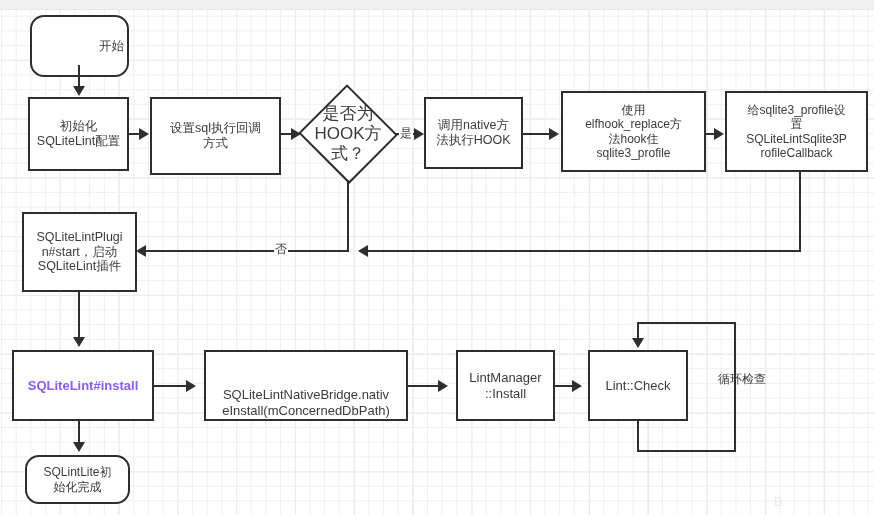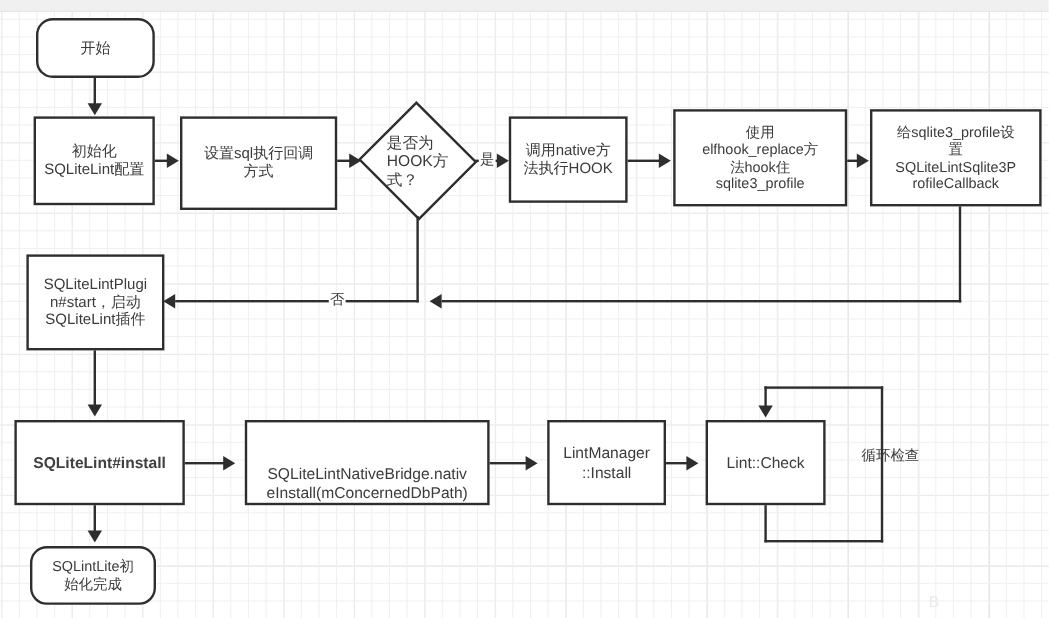--- a/index.html
+++ b/index.html
@@ -42,42 +42,43 @@
     line-height: 1.18;
     font-size: 12.5px;
     padding: 1px 3px;
     overflow: hidden;
   }
   .node.terminal {
     border-radius: 14px;
   }
   .node.bold {
     font-weight: bold;
-    color: #404040;
+    color: #8b5cf6;
     font-size: 13px;
   }
   .diamond {
     position: absolute;
     box-sizing: border-box;
   }
   .diamond .shape {
     position: absolute;
     left: 50%; top: 50%;
     width: 70.7%; height: 70.7%;
     transform: translate(-50%,-50%) rotate(45deg);
     border: 2px solid #2e2e2e;
     background: #ffffff;
   }
   .diamond .dlabel {
     position: absolute;
     left: 0; top: 0; right: 0; bottom: 0;
     display: flex;
     align-items: center;
     justify-content: center;
-    font-size: 13px;
+    text-align: center;
+    font-size: 17px;
     line-height: 1.18;
     color: #3b3b3b;
     z-index: 2;
   }
   .ln {
     position: absolute;
     background: #2e2e2e;
   }
   .lnh { height: 2px; }
   .lnv { width: 2px; }
@@ -119,21 +120,21 @@
     user-select: none;
   }
 </style>
 </head>
 <body>
 
 <div id="canvas">
 
   <div id="topband"></div>
 
-  <div class="node terminal" style="left:30px;  top:15px;  width:99px;  height:50px;">
+  <div class="node terminal" style="left:30px;  top:15px;  width:99px;  height:62px;justify-content:flex-end;">
     <span>开始</span>
   </div>
 
   <div class="node" style="left:28px;  top:97px;  width:101px; height:74px;">
     <span>初始化<br>SQLiteLint配置</span>
   </div>
 
   <div class="node" style="left:150px; top:97px;  width:131px; height:78px;">
     <span>设置sql执行回调<br>方式</span>
   </div>

